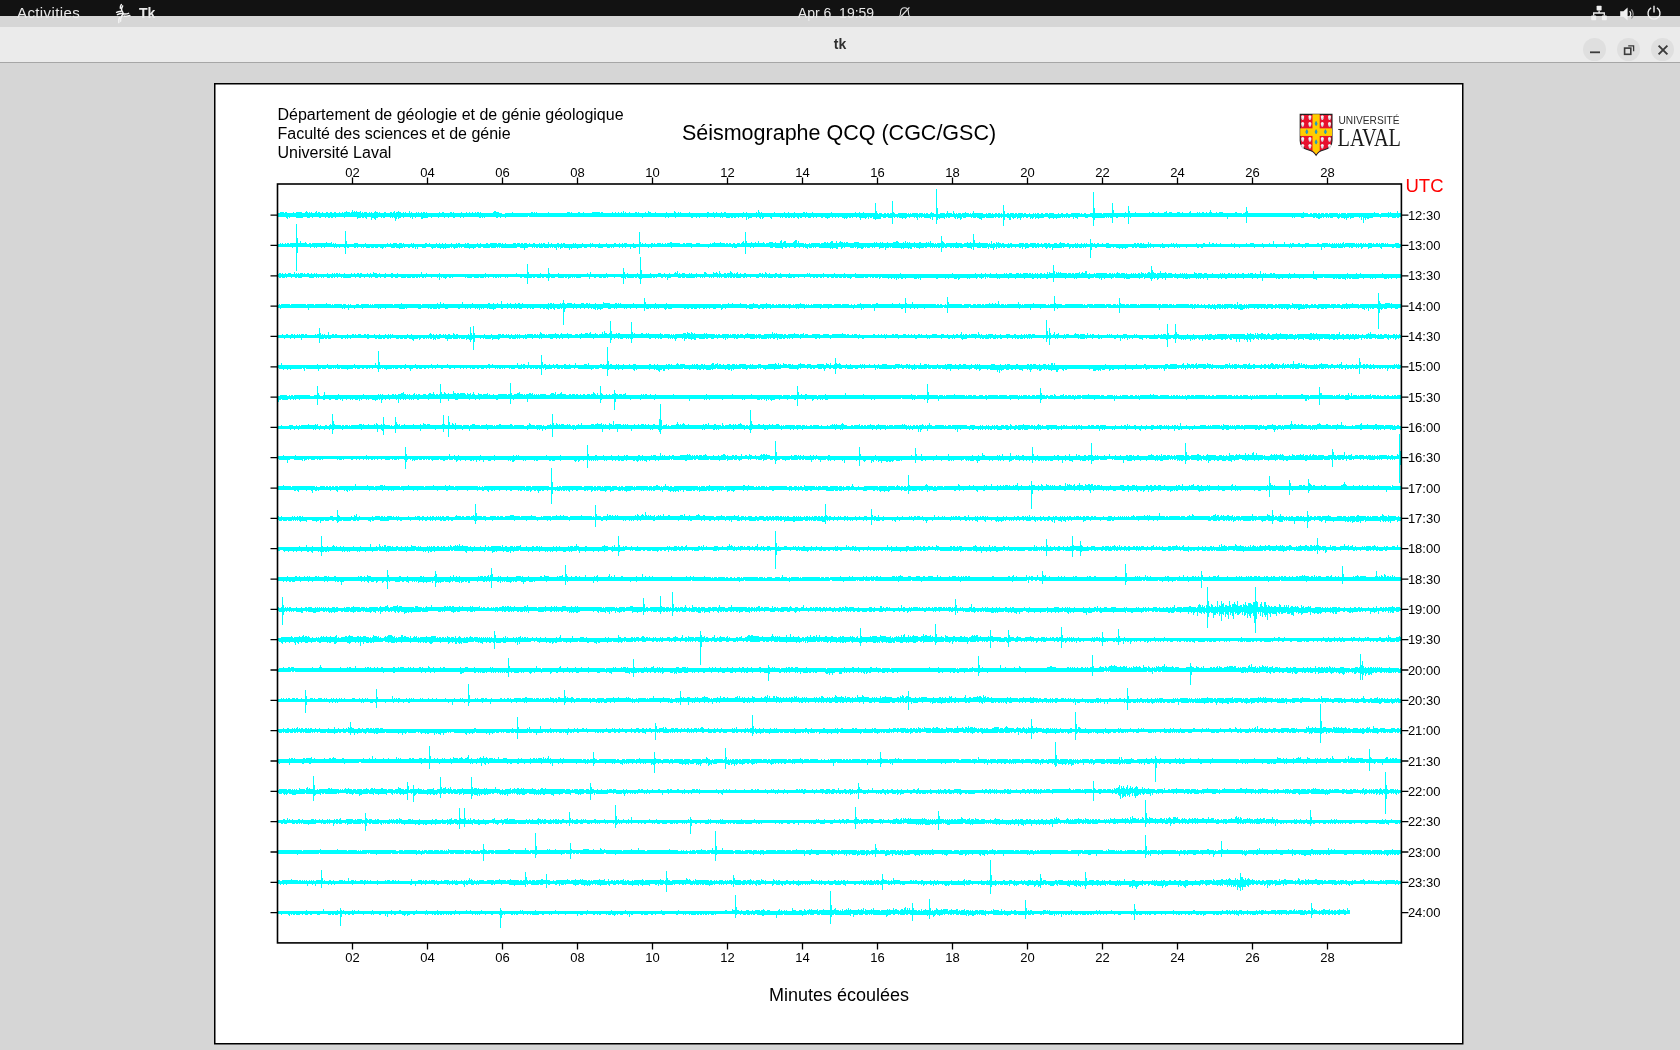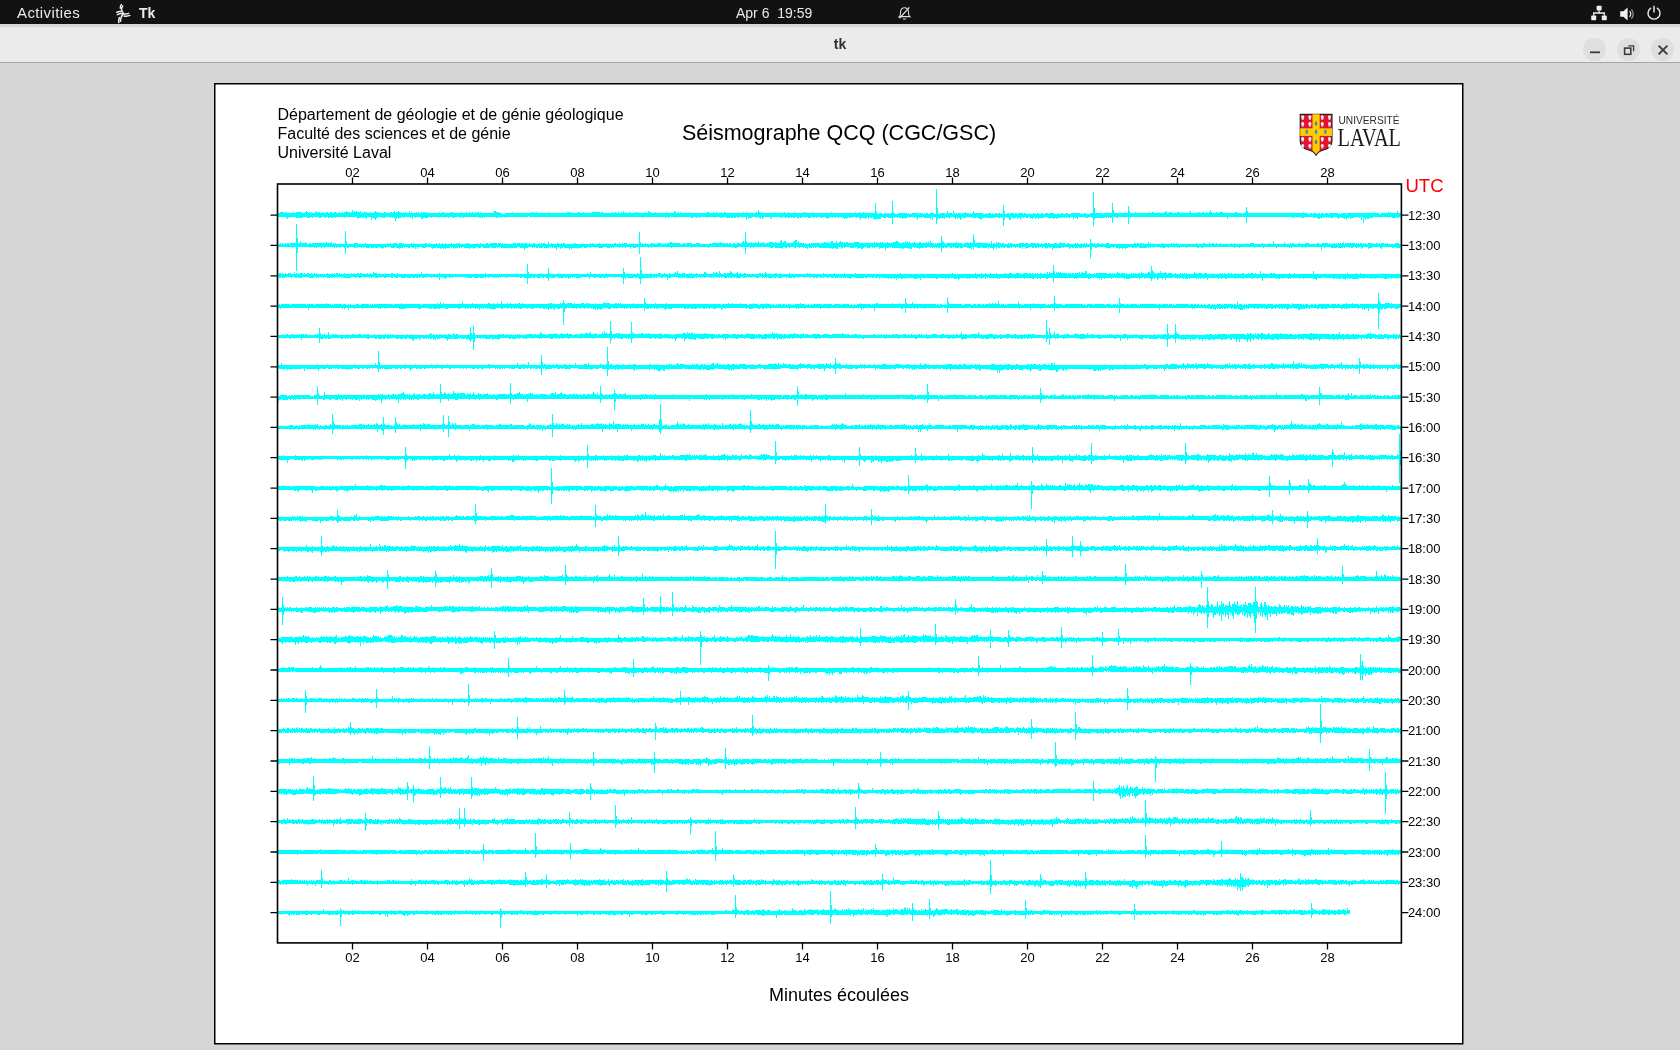--- a/index.html
+++ b/index.html
@@ -1,17 +1,17 @@
 <!DOCTYPE html>
 <html><head><meta charset="utf-8"><title>tk</title><style>
 html,body{margin:0;padding:0;width:1680px;height:1050px;overflow:hidden;background:#d6d6d6;font-family:"Liberation Sans",sans-serif;}
-#topbar{position:absolute;left:0;top:0;width:1680px;height:24px;background:#121212;color:#e9e9e9;font-size:14px;}
+#topbar{position:absolute;left:0;top:0;width:1680px;height:16px;background:#121212;color:#e9e9e9;font-size:14px;}
 #topbar .act{position:absolute;left:17px;top:0;line-height:26px;font-size:15px;letter-spacing:0.4px;}
 #topbar .tkname{position:absolute;left:139px;top:0;line-height:26px;font-weight:700;}
-#topbar .clock{position:absolute;left:736px;width:160px;text-align:left;top:0;line-height:26px;}
+#topbar .clock{position:absolute;left:756px;width:160px;text-align:center;top:0;line-height:26px;}
 #titlebar{position:absolute;left:0;top:27px;width:1680px;height:36px;background:#ebebeb;border-bottom:1px solid #a6a6a6;box-sizing:border-box;}
 #titlebar .title{position:absolute;left:0;width:1680px;text-align:center;top:0;line-height:35px;font-weight:700;font-size:14px;color:#2f2f2f;}
 .wbtn{position:absolute;top:11px;width:23px;height:23px;border-radius:50%;background:#dfdfdf;}
 .wbtn svg{position:absolute;left:0.5px;top:0.5px;}
 #canvas{position:absolute;left:214px;top:83px;}
 </style></head><body>
 <div id="topbar">
 <span class="act">Activities</span>
 <svg width="20" height="22" viewBox="0 0 20 22" style="position:absolute;left:114px;top:3px">
 <g stroke="#f2f2f2" fill="none" stroke-width="1.5" stroke-linecap="round">

